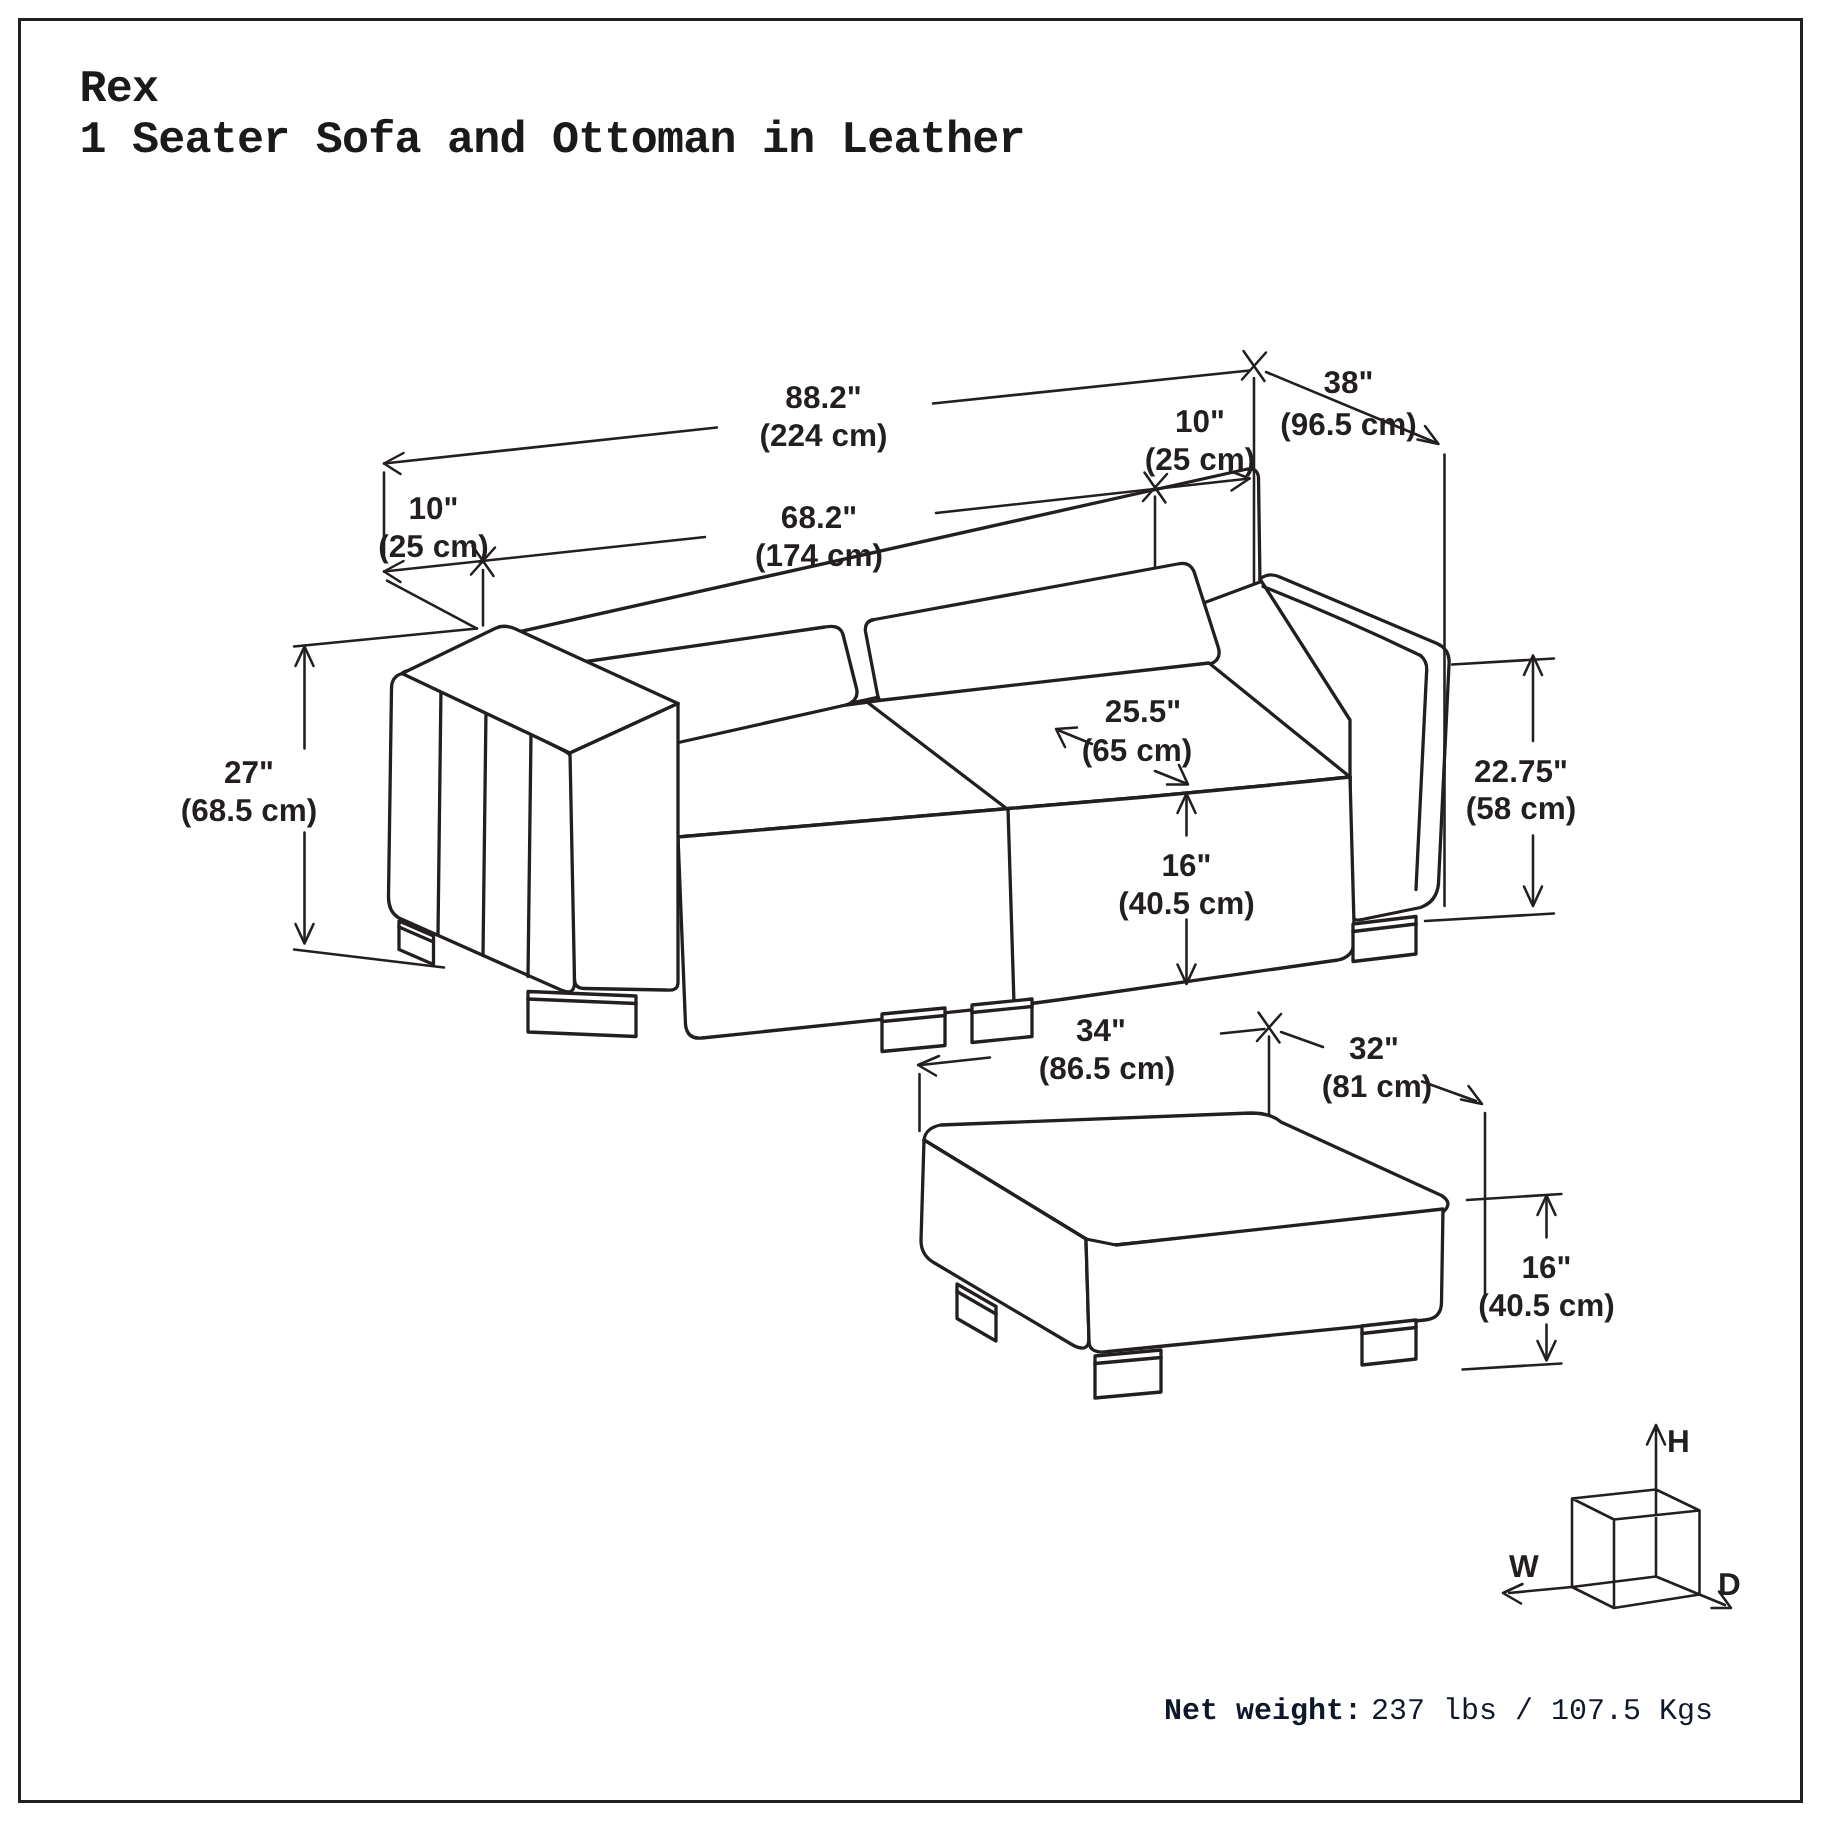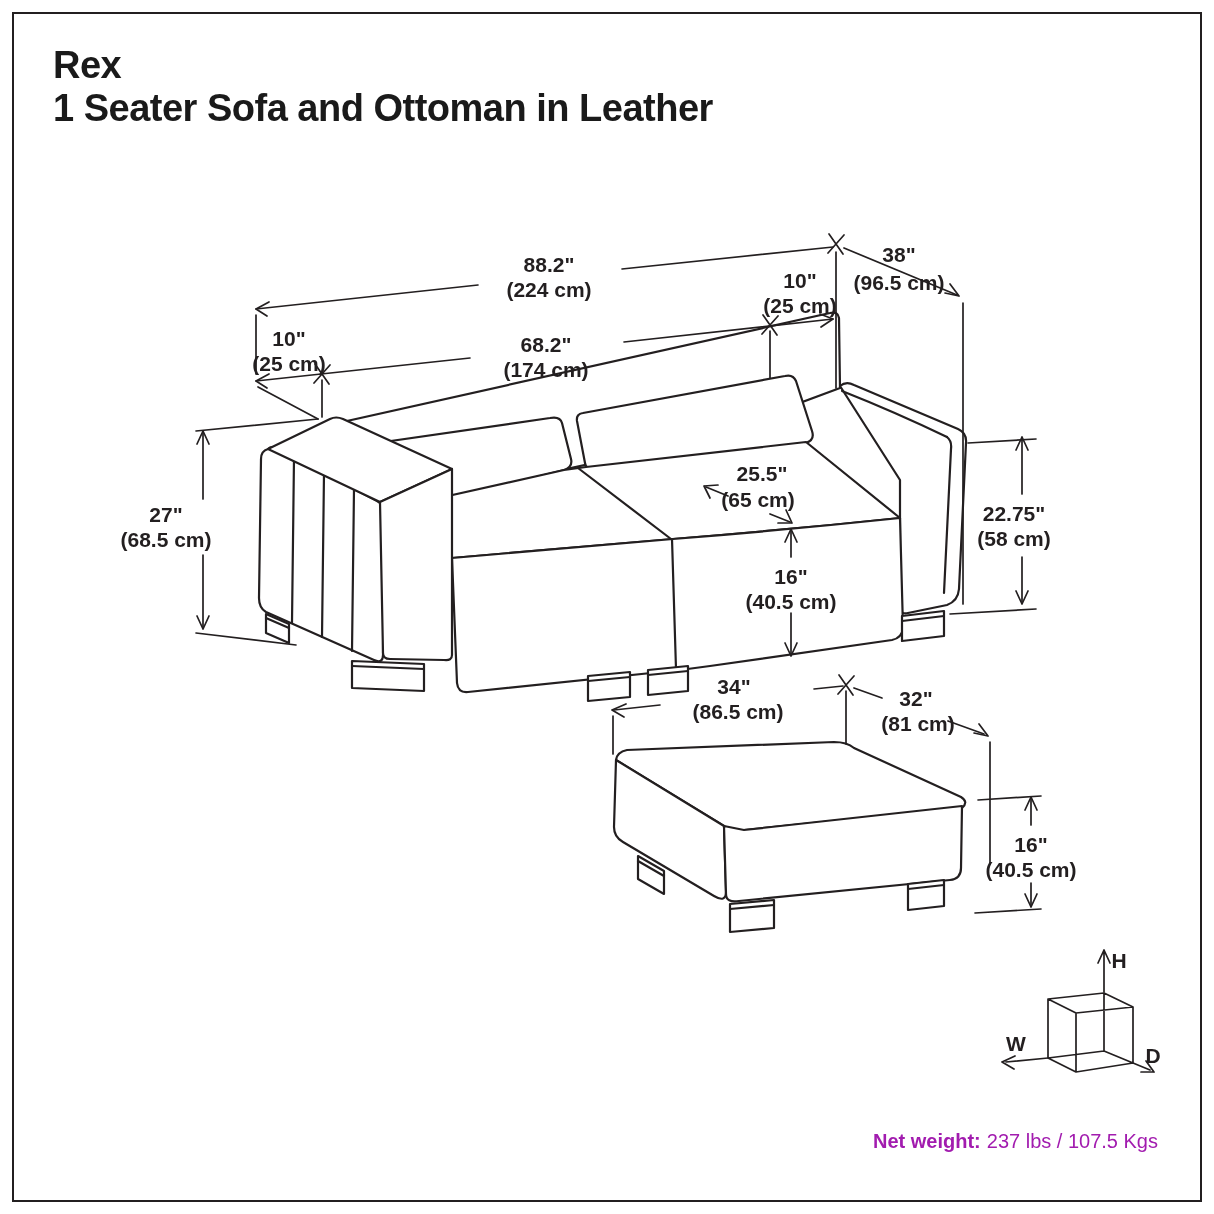--- a/index.html
+++ b/index.html
@@ -1,21 +1,21 @@
 <!DOCTYPE html>
 <html><head>
 <meta charset="utf-8">
 <style>
   html,body{margin:0;padding:0;background:#fff;}
   #page{position:relative;width:1214px;height:1214px;background:#fff;overflow:hidden;
         font-family:"Liberation Sans",sans-serif;color:#231f20;}
   .frame{position:absolute;left:12px;top:12px;right:12px;bottom:12px;border:2px solid #231f20;}
-  .title{position:absolute;left:53px;top:44px;font-size:38px;line-height:1.13;font-weight:700;
-         letter-spacing:-0.5px;color:#1a1a1a;}
-  .footer{position:absolute;top:1130px;right:56px;font-size:20px;color:#a21caf;}
+  .title{position:absolute;left:53px;top:44px;font-size:30px;line-height:1.13;font-weight:700;
+         letter-spacing:-0.5px;color:#1a1a1a;font-family:Liberation Mono, monospace;}
+  .footer{position:absolute;top:1130px;right:72px;font-size:20px;color:#0f172a;font-family:Liberation Mono, monospace;}
   .footer .lbl{font-weight:700;margin-right:6px;}
   svg{position:absolute;left:0;top:0;}
   .furn{fill:#ffffff;stroke:#231f20;stroke-width:2.2;stroke-linejoin:round;stroke-linecap:round;}
   .furnline{fill:none;stroke:#231f20;stroke-width:2.2;stroke-linejoin:round;stroke-linecap:round;}
   .dim{fill:none;stroke:#231f20;stroke-width:1.7;stroke-linejoin:round;stroke-linecap:round;}
   .dimtext{fill:#231f20;font-family:"Liberation Sans",sans-serif;font-size:21px;font-weight:700;text-anchor:middle;}
   .axistext{fill:#231f20;font-family:"Liberation Sans",sans-serif;font-size:21px;font-weight:700;text-anchor:middle;}
 </style>
 </head>
 <body>

